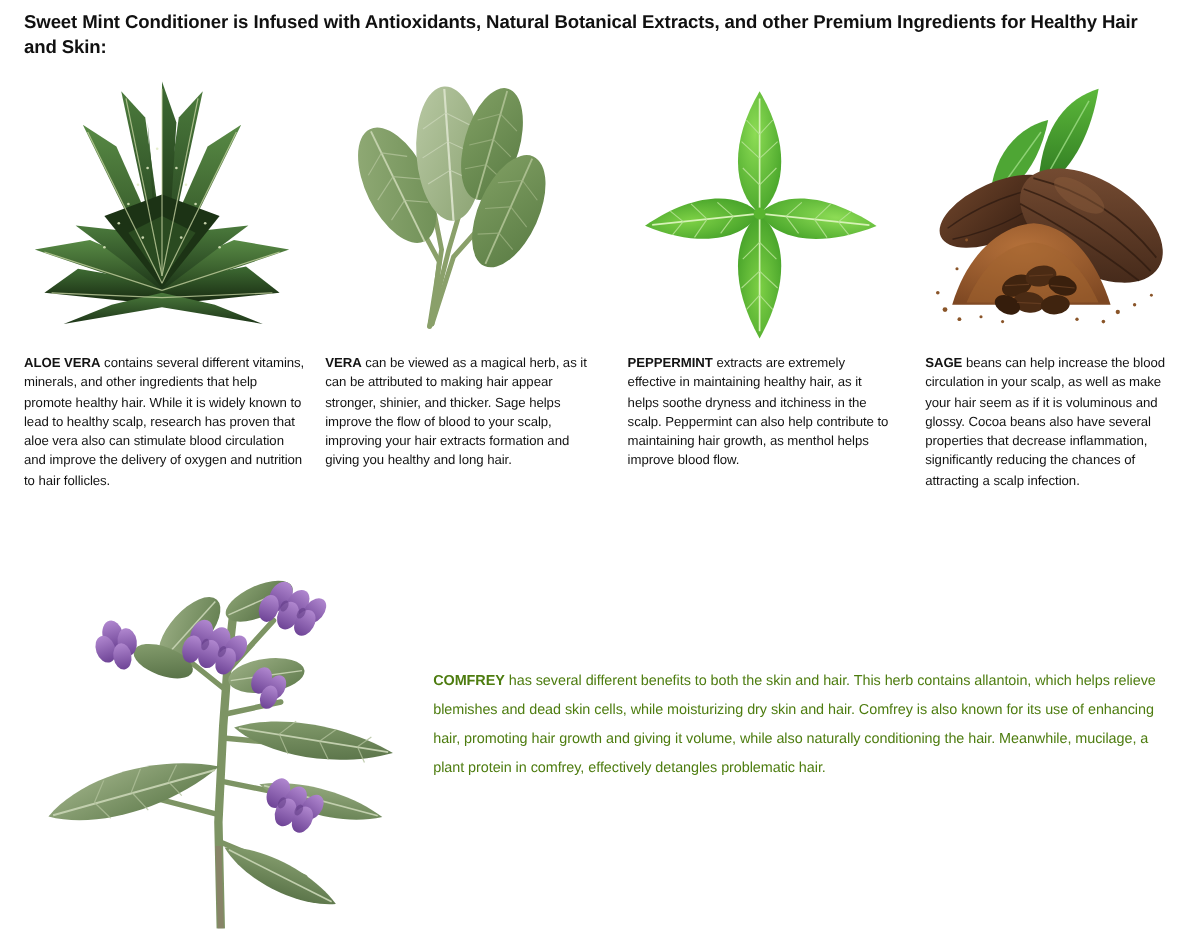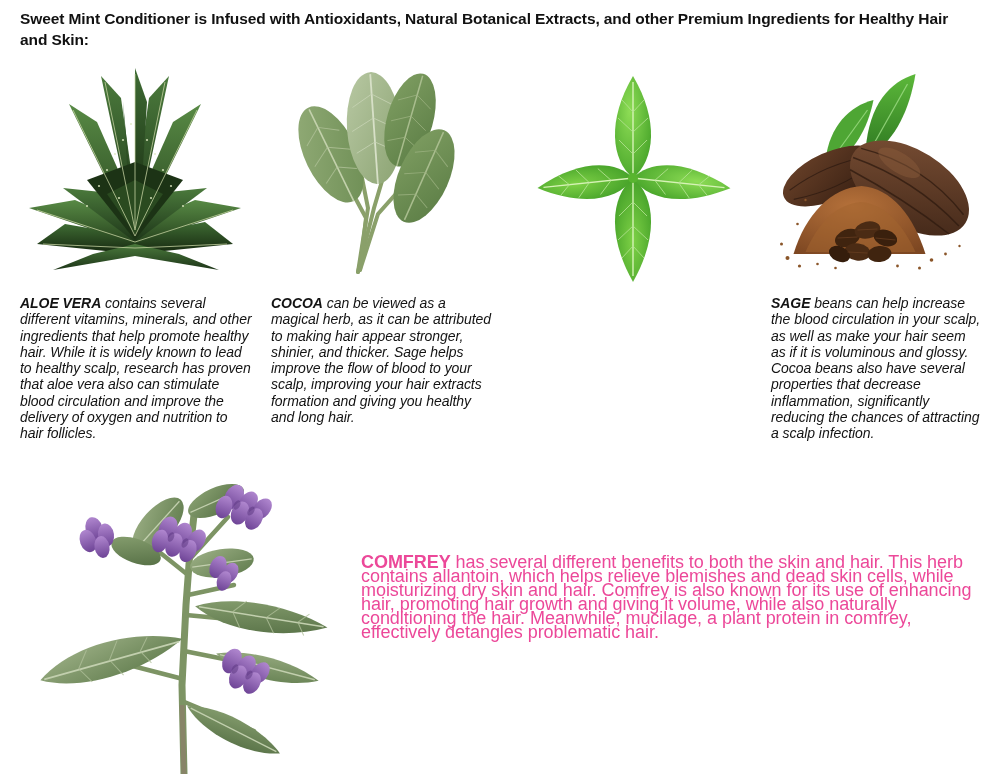--- a/index.html
+++ b/index.html
@@ -56,25 +56,24 @@
   }
   .ing-figure svg {
     display: block;
     position: absolute;
     left: 50%;
     transform: translateX(-50%);
     bottom: 0;
   }
   .ing-text {
     margin-top: 12px;
-    font-size: 14px;
+    font-size: 11px;
     line-height: 16.3px;
     color: #131313;
     letter-spacing: -0.05px;
-    font-style: italic;
   }
   .ing-text b {
     font-weight: bold;
   }
 
   .comfrey-row {
     position: absolute;
     left: 0;
     top: 455px;
     width: 998px;
@@ -92,23 +91,23 @@
     display: block;
     position: absolute;
     left: 0;
     top: 0;
   }
   .comfrey-text {
     position: absolute;
     left: 361px;
     top: 100px;
     width: 618px;
-    font-size: 18px;
-    line-height: 14px;
-    color: #ec4899;
+    font-size: 12px;
+    line-height: 24px;
+    color: #4d7c0f;
     letter-spacing: -0.05px;
   }
   .comfrey-text b { font-weight: bold; }
 </style>
 </head>
 <body>
 
 <div class="page">
 
   <div class="heading">Sweet Mint Conditioner is Infused with Antioxidants, Natural Botanical Extracts, and other Premium Ingredients for Healthy Hair and Skin:</div>
@@ -257,21 +256,21 @@
               <path d="M142 90 L124 100"></path>
                 <path d="M142 90 L160 100"></path>
               <path d="M142 114 L123 124"></path>
                 <path d="M142 114 L161 124"></path>
               <path d="M142 138 L126 146"></path>
                 <path d="M142 138 L158 146"></path>
             </g>
           </g>
         </svg>
       </div>
-      <div class="ing-text"><b>COCOA</b><span> can be viewed as a magical herb, as it can be attributed to making hair appear stronger, shinier, and thicker. Sage helps improve the flow of blood to your scalp, improving your hair extracts formation and giving you healthy and long hair.</span></div>
+      <div class="ing-text"><b>VERA</b><span> can be viewed as a magical herb, as it can be attributed to making hair appear stronger, shinier, and thicker. Sage helps improve the flow of blood to your scalp, improving your hair extracts formation and giving you healthy and long hair.</span></div>
     </div>
 
     <div class="ing-col col-2">
       <div class="ing-figure">
         <svg width="220" height="225" viewBox="0 0 220 225">
           <defs>
             <radialGradient id="mg1" cx="0.4" cy="0.35" r="0.8">
               <stop offset="0" stop-color="#8ddc55"></stop>
                 <stop offset="1" stop-color="#3f9e24"></stop>
             </radialGradient>
@@ -330,20 +329,21 @@
                 <path d="M0 -46 L-14 -58"></path>
                   <path d="M0 -46 L14 -58"></path>
                 <path d="M0 -66 L-10 -76"></path>
                   <path d="M0 -66 L10 -76"></path>
               </g>
             </g>
             <circle cx="0" cy="0" r="5" fill="#58b52f"></circle>
           </g>
         </svg>
       </div>
+      <div class="ing-text"><b>PEPPERMINT</b><span> extracts are extremely effective in maintaining healthy hair, as it helps soothe dryness and itchiness in the scalp. Peppermint can also help contribute to maintaining hair growth, as menthol helps improve blood flow.</span></div>
     </div>
 
     <div class="ing-col col-3">
       <div class="ing-figure">
         <svg width="215" height="225" viewBox="0 0 215 225">
           <defs>
             <linearGradient id="cg1" x1="0" y1="0" x2="1" y2="1">
               <stop offset="0" stop-color="#7d5136"></stop>
                 <stop offset="1" stop-color="#3d2416"></stop>
             </linearGradient>

